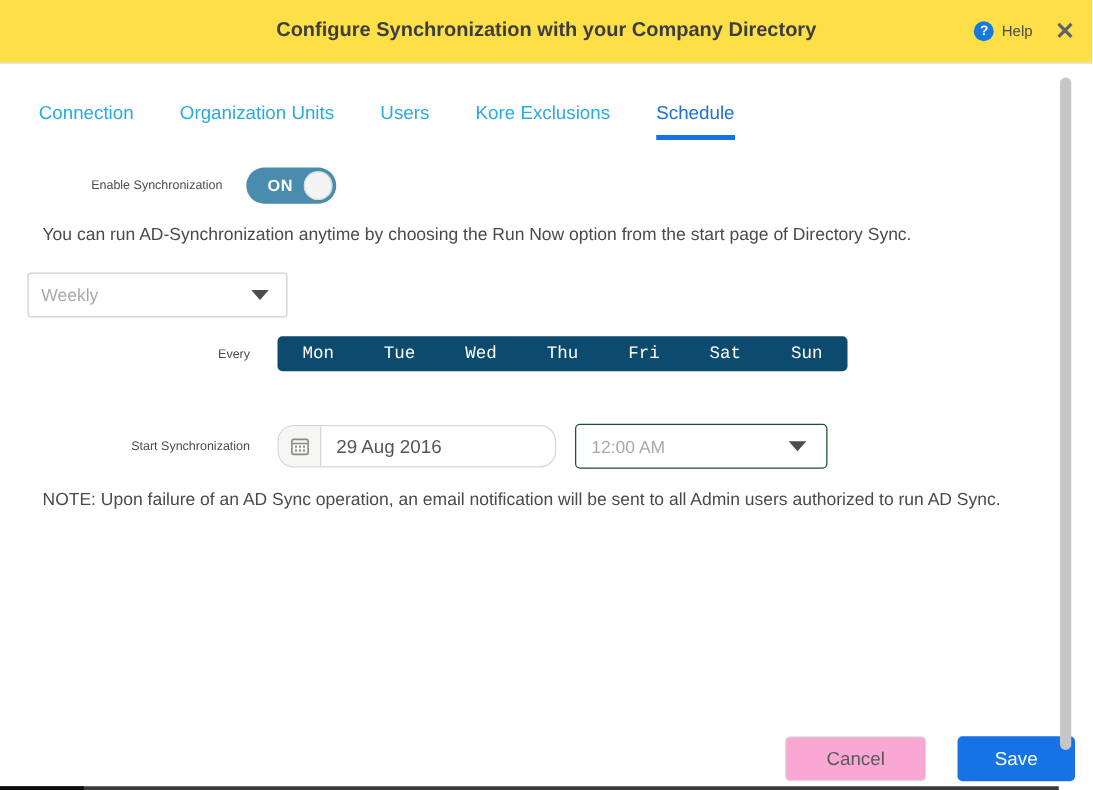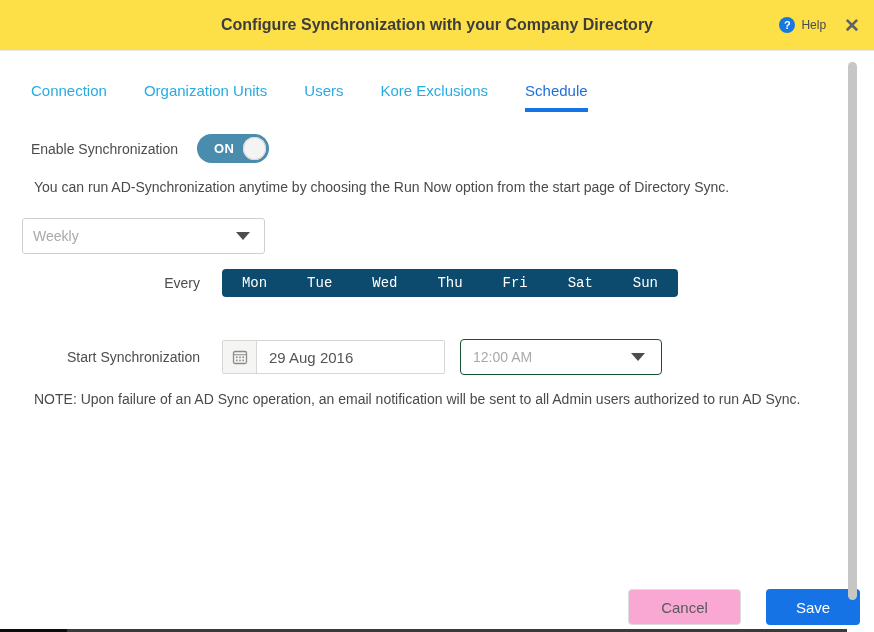--- a/index.html
+++ b/index.html
@@ -84,21 +84,21 @@
   }
 
   
   .form-row {
     display: flex;
     align-items: center;
   }
   .form-label {
     width: 200px;
     text-align: right;
-    font-size: 14px;
+    font-size: 10px;
     color: #4d4d4d;
     flex: none;
   }
   .enable-row { margin-top: 22px; }
   .enable-row .form-label { width: 178px; }
 
   .toggle {
     margin-left: 19px;
     width: 72px;
     height: 29px;
@@ -128,21 +128,21 @@
 
   .description-text {
     margin: 16px 0 0 34px;
     font-size: 14px;
     color: #4a4a4a;
   }
 
   .frequency-row { margin-top: 23px; }
   .select-box {
     margin-left: 22px;
-    width: 243px;
+    width: 208px;
     height: 36px;
     border: 1px solid #cfcfcf;
     border-radius: 3px;
     display: flex;
     align-items: center;
     justify-content: space-between;
     padding: 0 14px 0 10px;
     background: #fff;
     cursor: pointer;
   }
@@ -174,21 +174,21 @@
     justify-content: center;
     cursor: pointer;
   }
 
   .start-row { margin-top: 42px; }
   .date-group {
     margin-left: 22px;
     display: flex;
     height: 34px;
     border: 1px solid #d6d6d6;
-    border-radius: 2px;
+    border-radius: 13px;
     overflow: hidden;
     width: 223px;
     background: #fff;
   }
   .calendar-btn {
     width: 34px;
     background: #f5f5f3;
     border-right: 1px solid #d6d6d6;
     display: flex;
     align-items: center;

